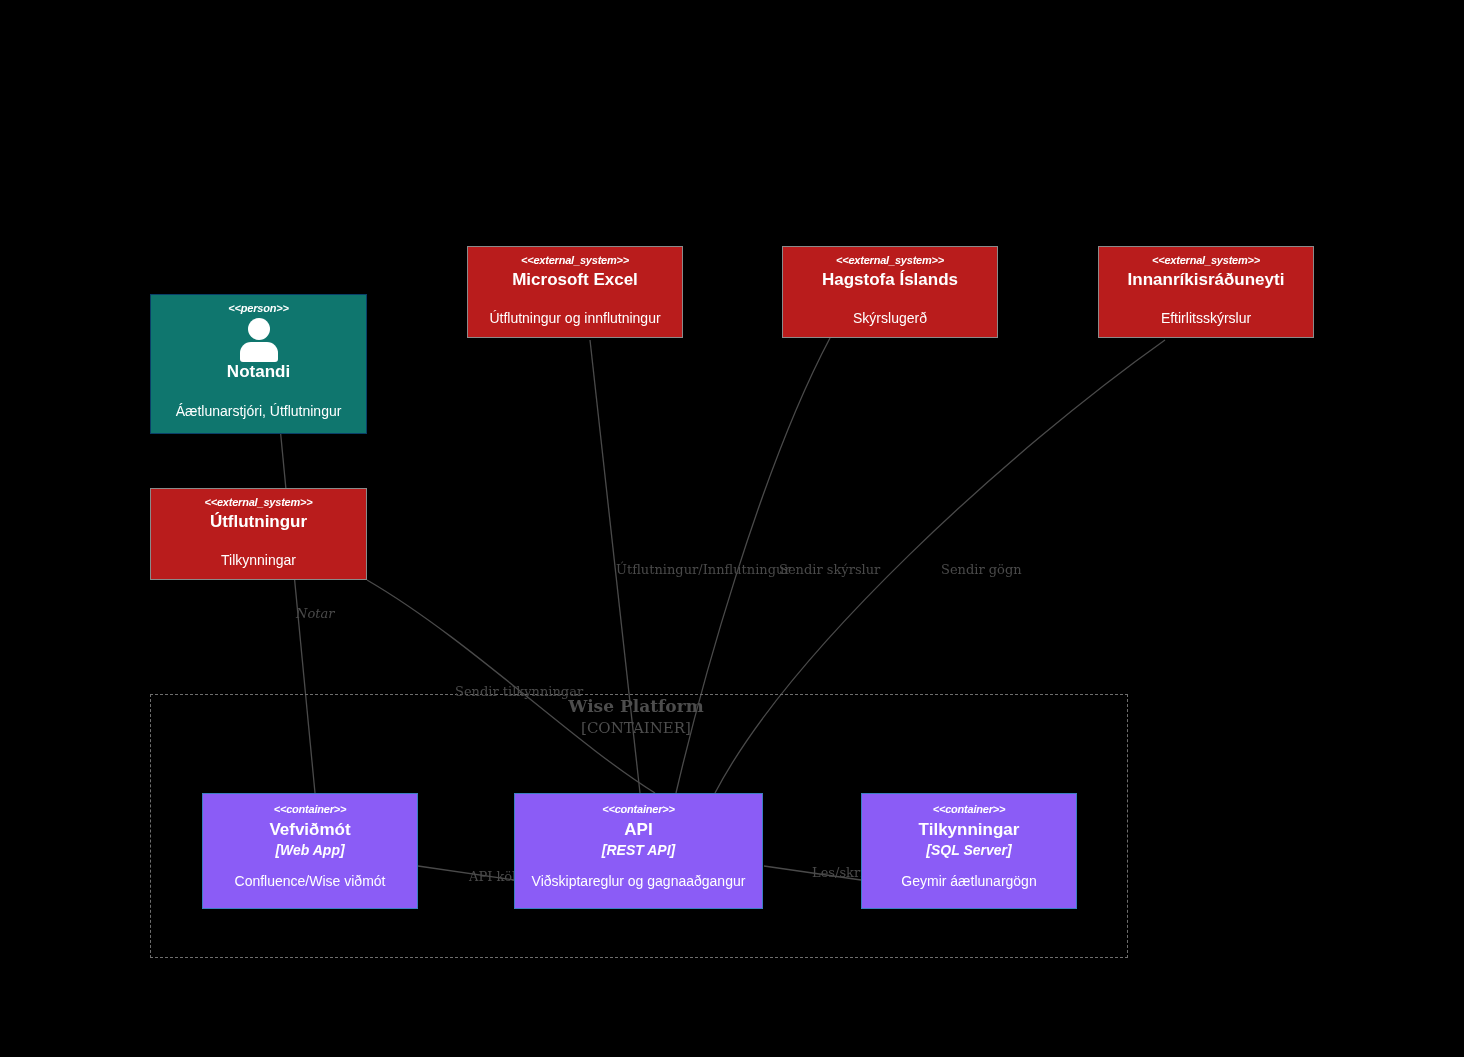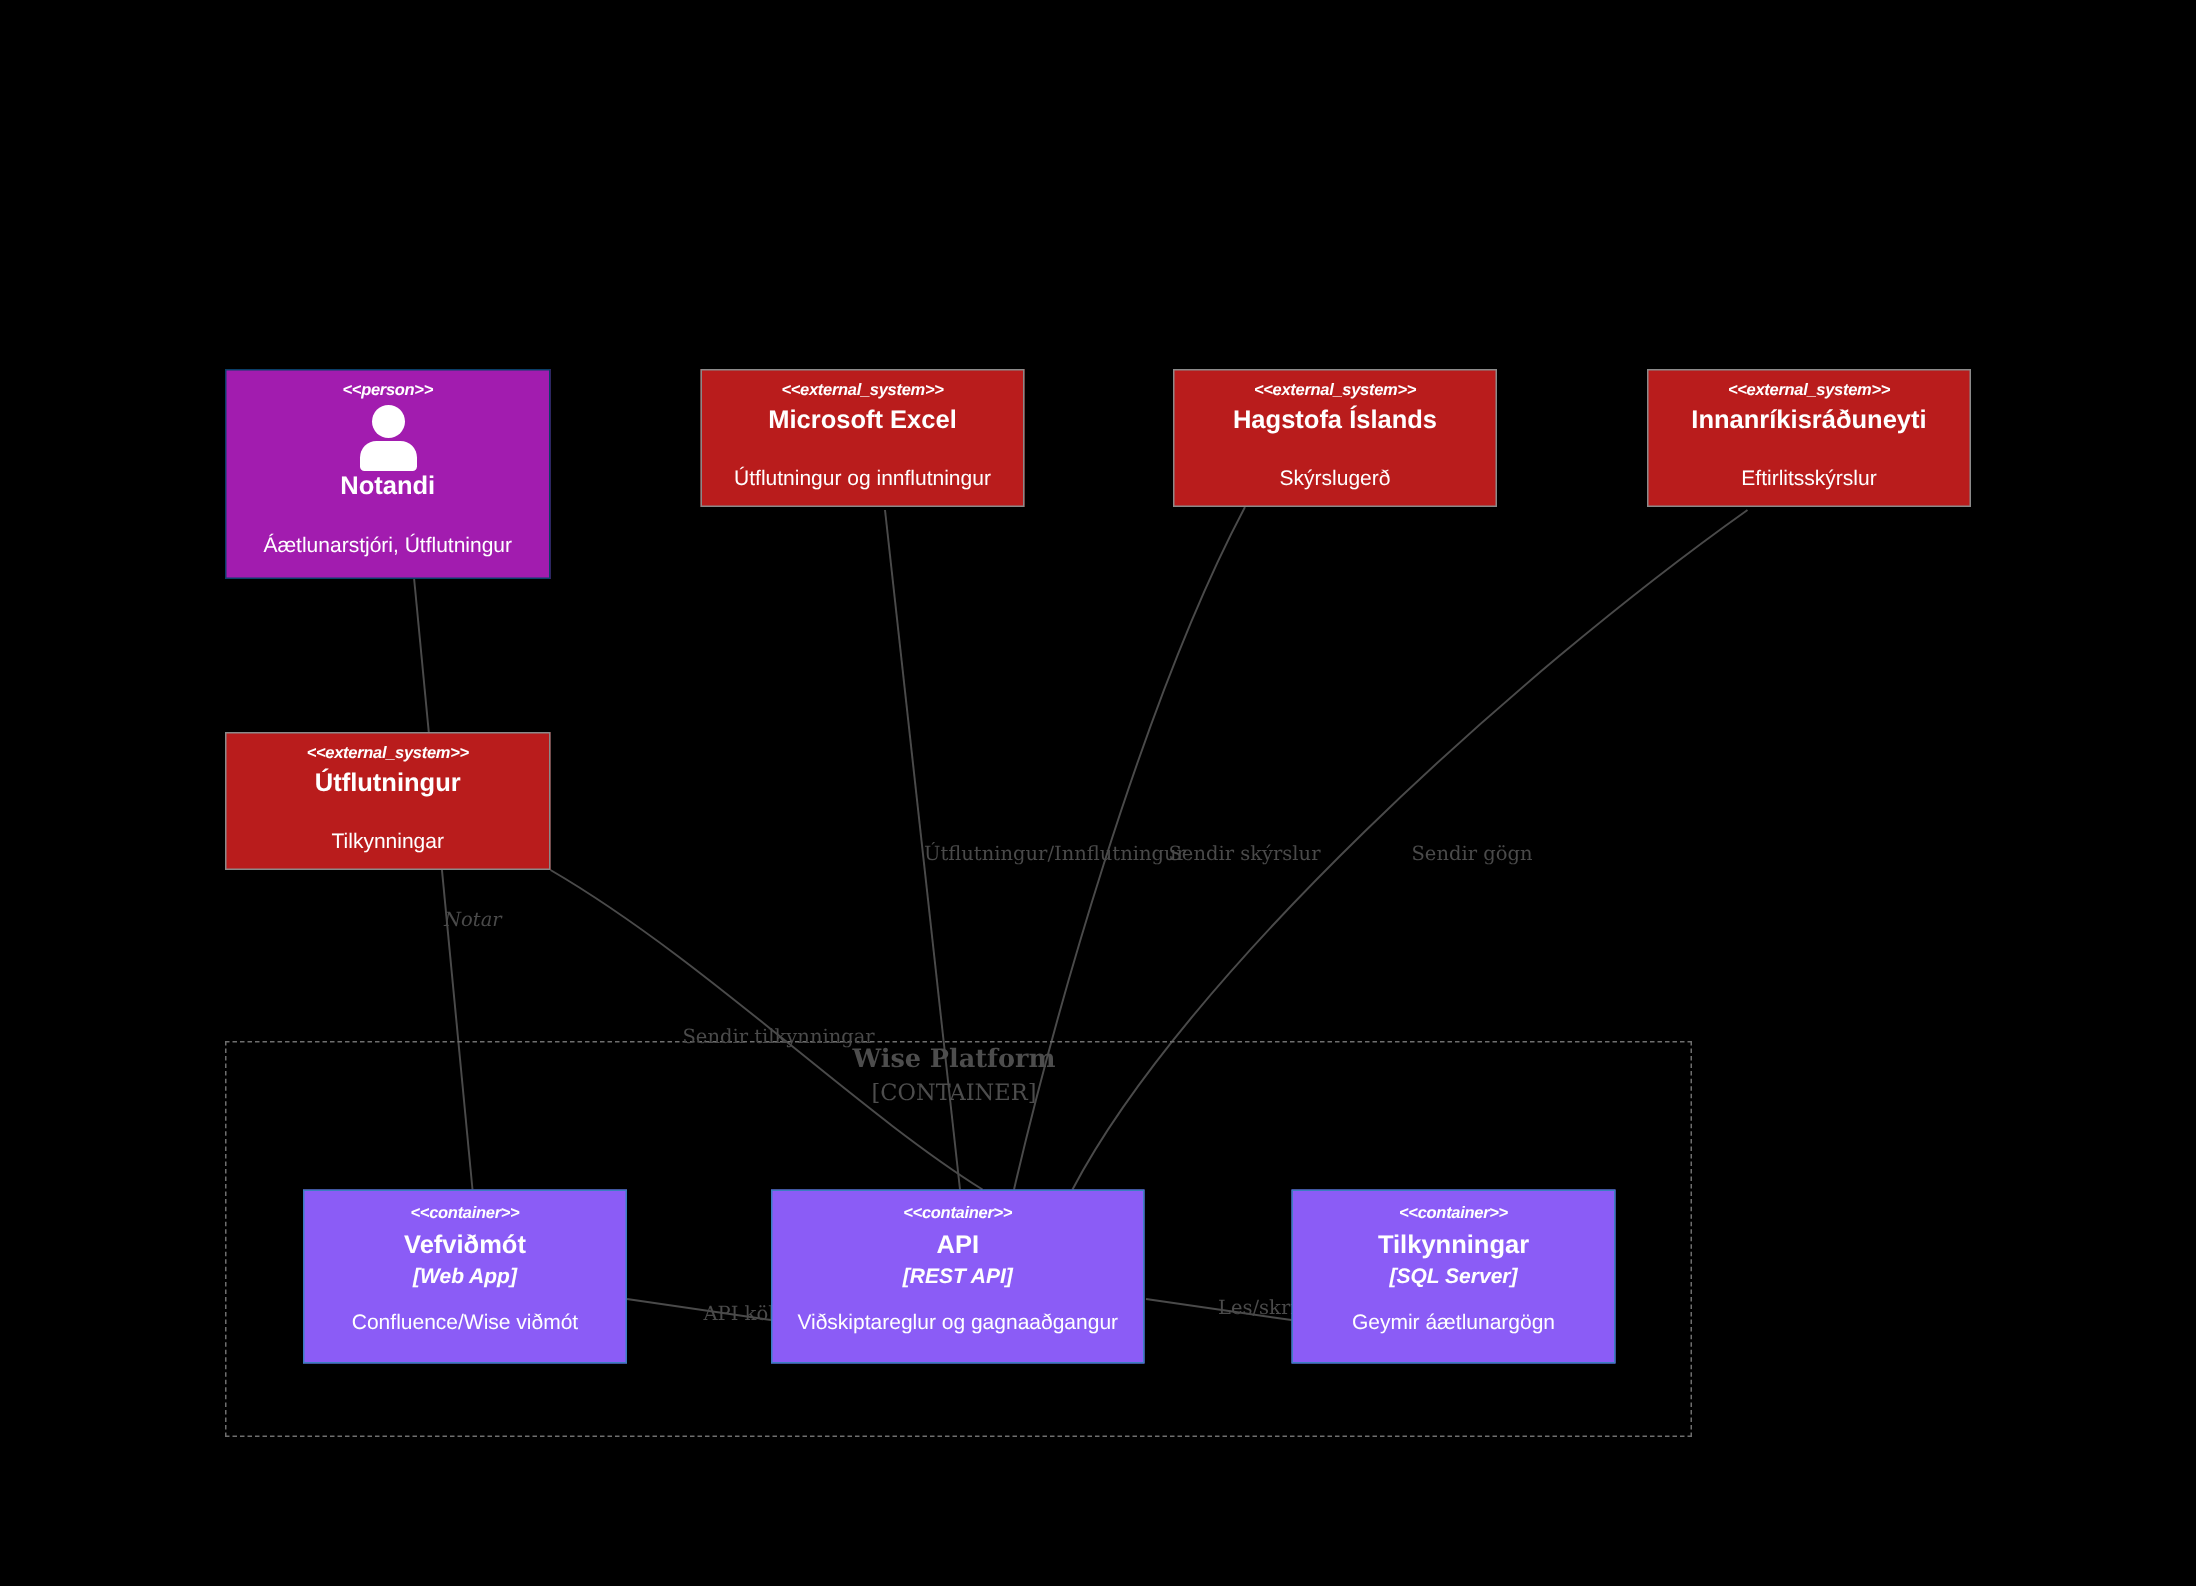--- a/index.html
+++ b/index.html
@@ -51,22 +51,23 @@
     font-style: italic;
     font-size: 14px;
     line-height: 17px;
     font-weight: 600;
   }
   .node .desc {
     font-size: 14px;
     line-height: 17px;
   }
   .node.person {
-    background: #a21caf;
+    background: #0f766e;
     border: 1px solid #0a3f68;
+    margin-top: 48px;
   }
   .node.extsys {
     background: #b91c1c;
     border: 1px solid #8a8a8a;
   }
   .node.container {
     background: #8b5cf6;
     border: 1px solid #3a7fc1;
   }
   .person-icon {

